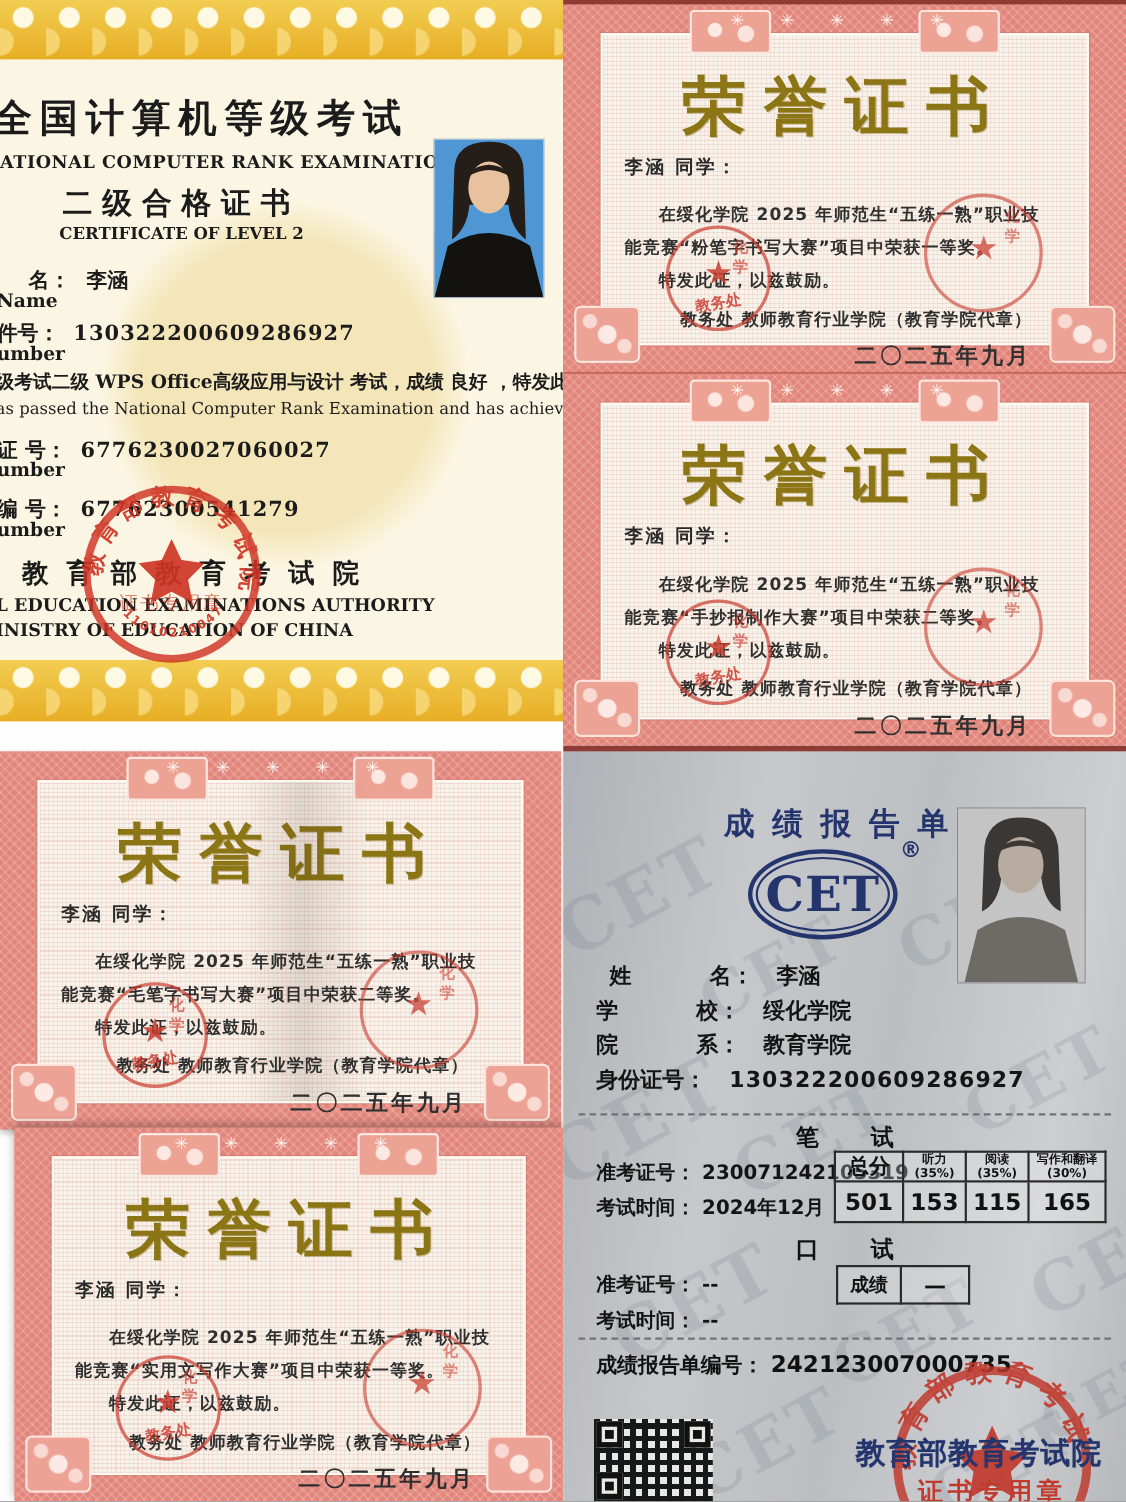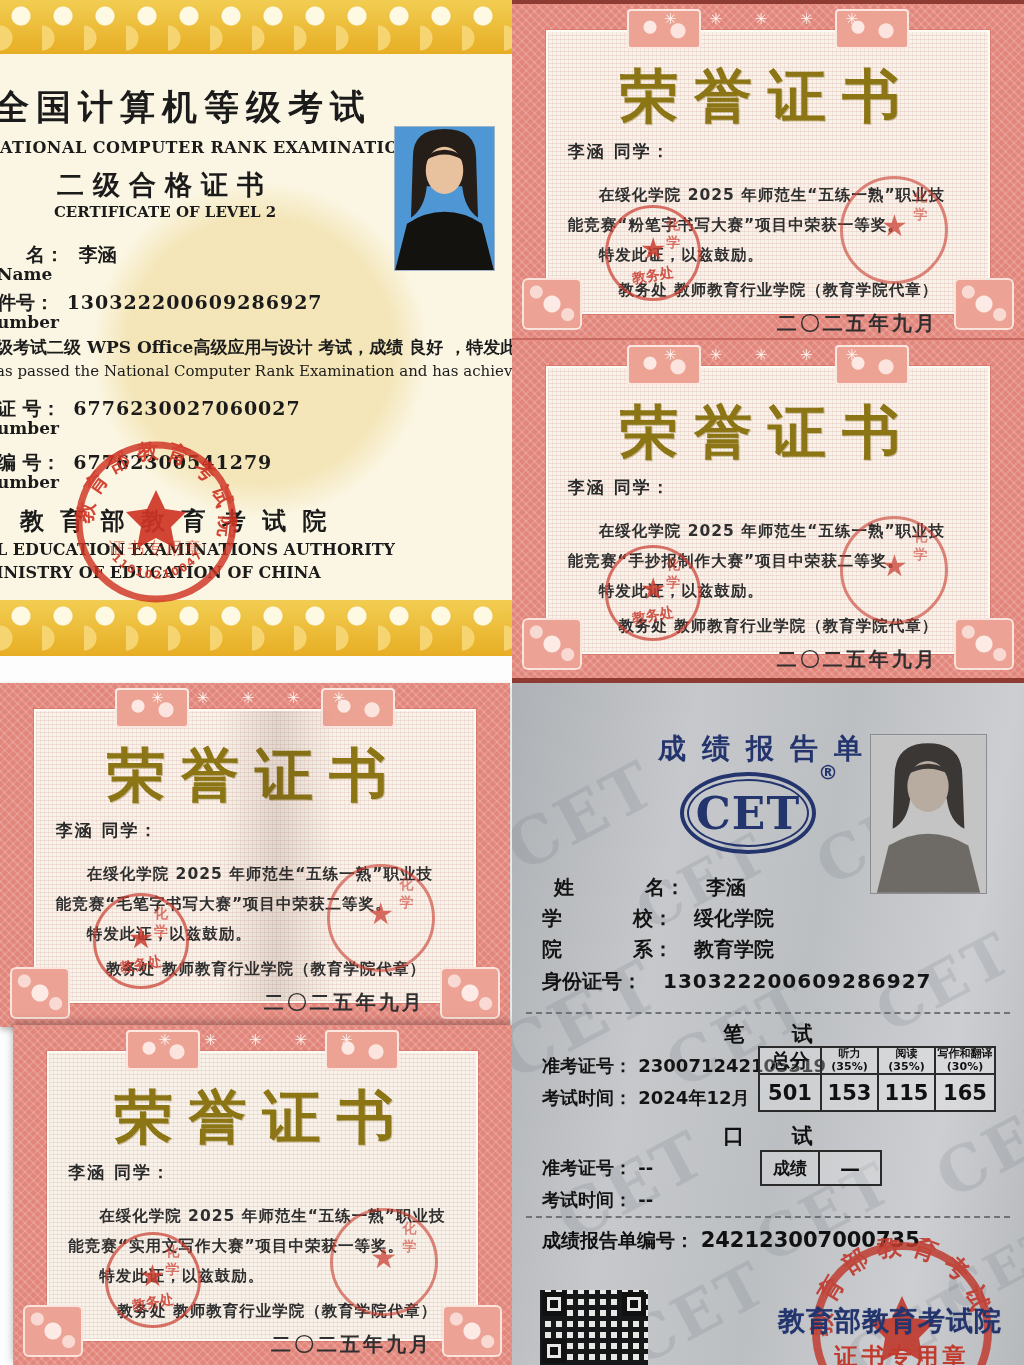--- a/index.html
+++ b/index.html
@@ -115,21 +115,21 @@
   .cet-row .v{display:inline-block;margin-left:14px;}
   .dash{position:absolute;left:14px;right:14px;border-top:2px dashed #6f7276;}
   .sec-head{position:absolute;left:0;width:100%;text-align:center;
      font-size:21px;font-weight:bold;color:#111;letter-spacing:20px;text-indent:20px;}
   .small-row{position:absolute;left:30px;font-size:18px;font-weight:bold;color:#141414;white-space:nowrap;}
   table.score{position:absolute;left:246px;top:368px;border-collapse:collapse;background:rgba(255,255,255,.25);}
   table.score td,table.score th{border:2px solid #2a2a2a;text-align:center;color:#111;padding:0;}
   table.score th{font-size:11px;font-weight:bold;line-height:1.15;height:27px;}
   table.score th.big{font-size:19px;}
   table.score td{font-size:21px;font-weight:bold;height:37px;}
-  table.score .c0{width:62px;} table.score .c1{width:57px;} table.score .c2{width:57px;} table.score .c3{width:60px;}
+  table.score .c0{width:62px;} table.score .c1{width:57px;} table.score .c2{width:57px;} table.score .c3{width:70px;}
   table.oral{position:absolute;left:248px;top:472px;border-collapse:collapse;background:rgba(255,255,255,.2);}
   table.oral td{border:2px solid #2a2a2a;text-align:center;font-weight:bold;color:#111;}
   table.oral .lab{width:58px;font-size:17px;height:34px;}
   table.oral .val{width:62px;font-size:20px;}
   #cet-report{position:absolute;left:30px;top:550px;font-size:19px;font-weight:bold;color:#111;}
   #cet-report .no{font-size:21px;}
   #qr{position:absolute;left:28px;top:612px;width:108px;height:75px;background:
       repeating-linear-gradient(90deg,#17181a 0 5px,rgba(0,0,0,0) 5px 11px),
       repeating-linear-gradient(0deg,#17181a 0 5px,#e8e8e6 5px 11px);}
   #qr .f{position:absolute;width:24px;height:24px;border:5px solid #111;background:#e8e8e6;}

